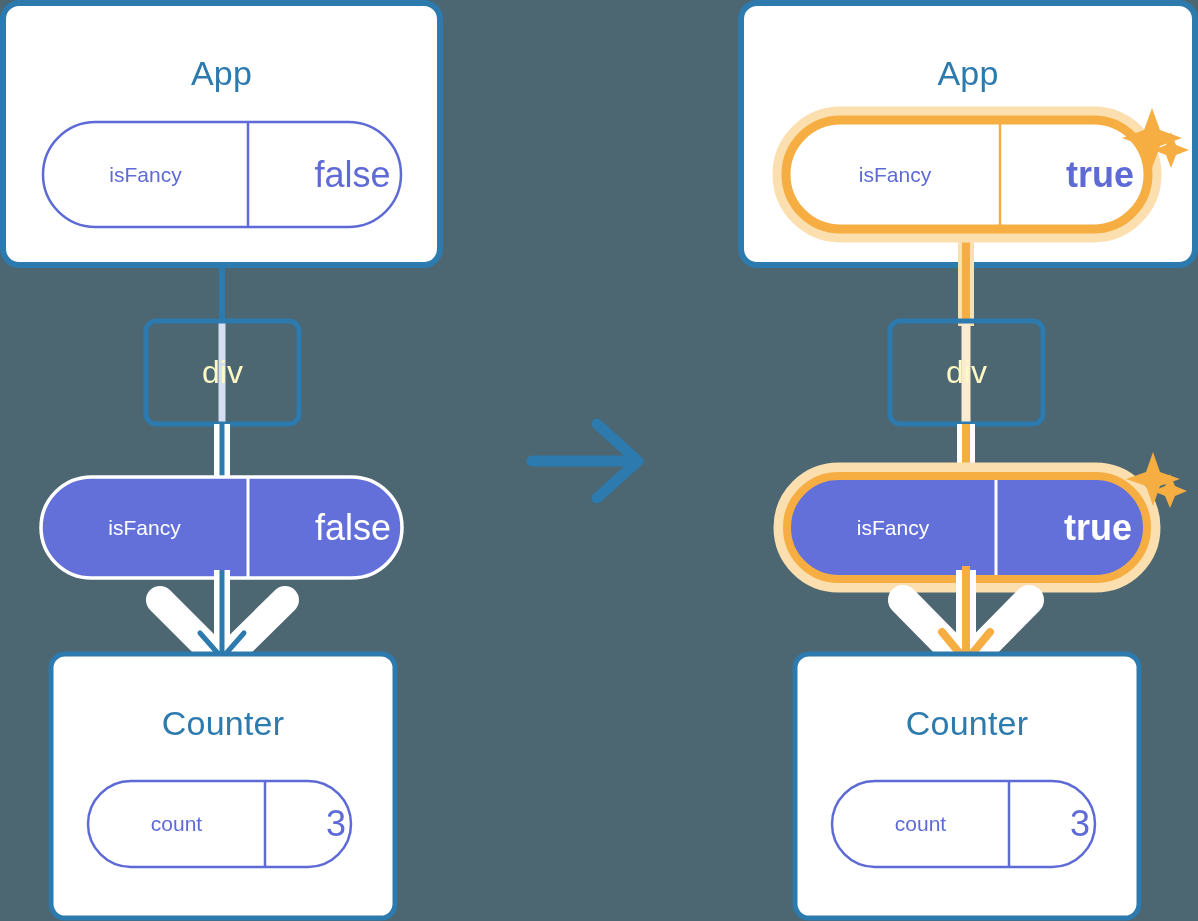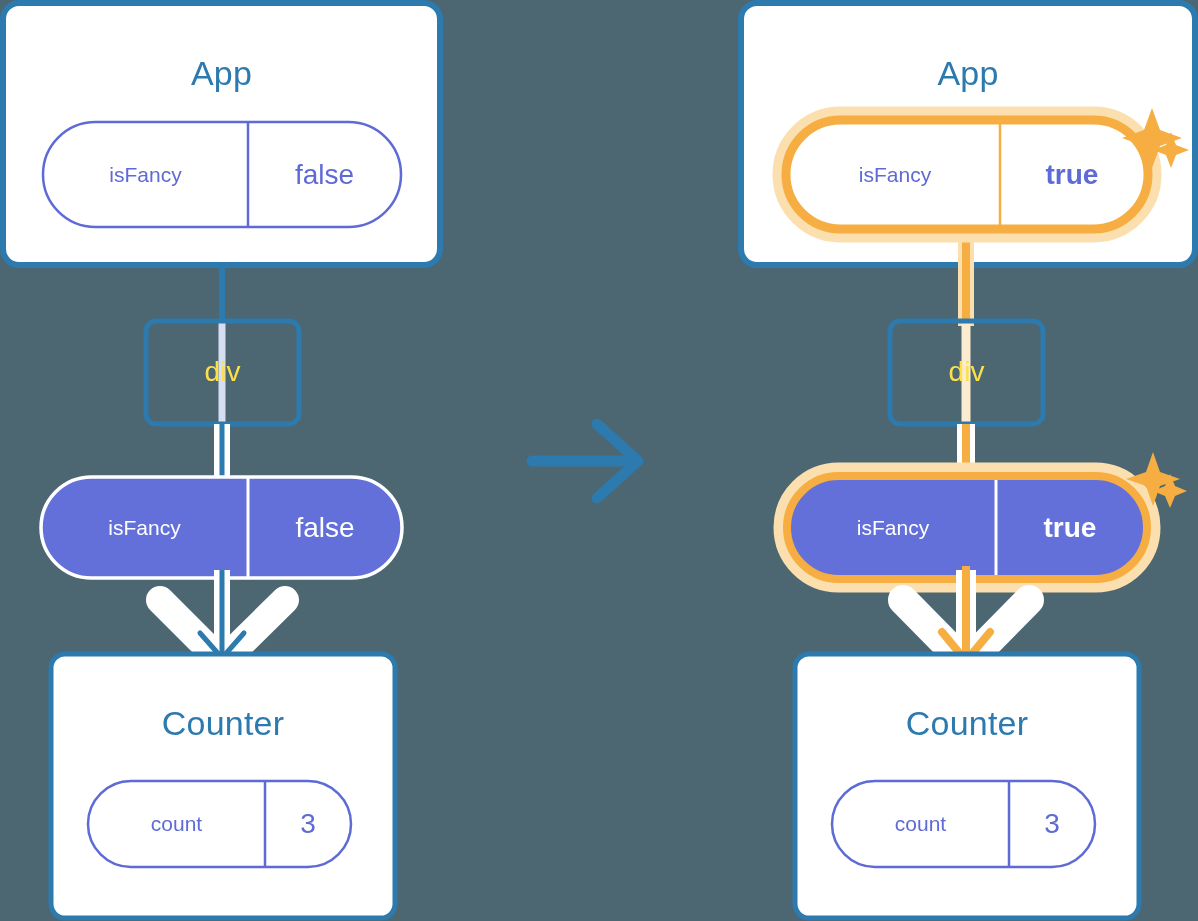--- a/index.html
+++ b/index.html
@@ -14,25 +14,25 @@
   .lbl{
     position:absolute;
     display:flex;align-items:center;justify-content:center;
     white-space:nowrap;
     pointer-events:none;
   }
   .box-title{
     font-size:34px;color:#2C7AAE;letter-spacing:.2px;
   }
   .pill-key{font-size:21px;color:#5E6AD6;}
-  .pill-val{font-size:28px;color:#5E6AD6;}
+  .pill-val{font-size:36px;color:#5E6AD6;padding-left:28px;}
   .pill-val.bold{font-weight:bold;}
   .pill-key.on-solid,.pill-val.on-solid{color:#ffffff;}
   .pill-val.on-solid.bold{font-weight:bold;color:#ffffff;}
-  .div-label{font-size:28px;color:#fde047;}
+  .div-label{font-size:32px;color:#fef9c3;}
 </style>
 </head>
 <body>
 
 <div id="stage">
 
   <svg id="scene" viewBox="0 0 1198 921">
     <defs>
       <clipPath id="clipDivL">
           <rect x="145" y="320" width="155" height="105" rx="10"></rect>

